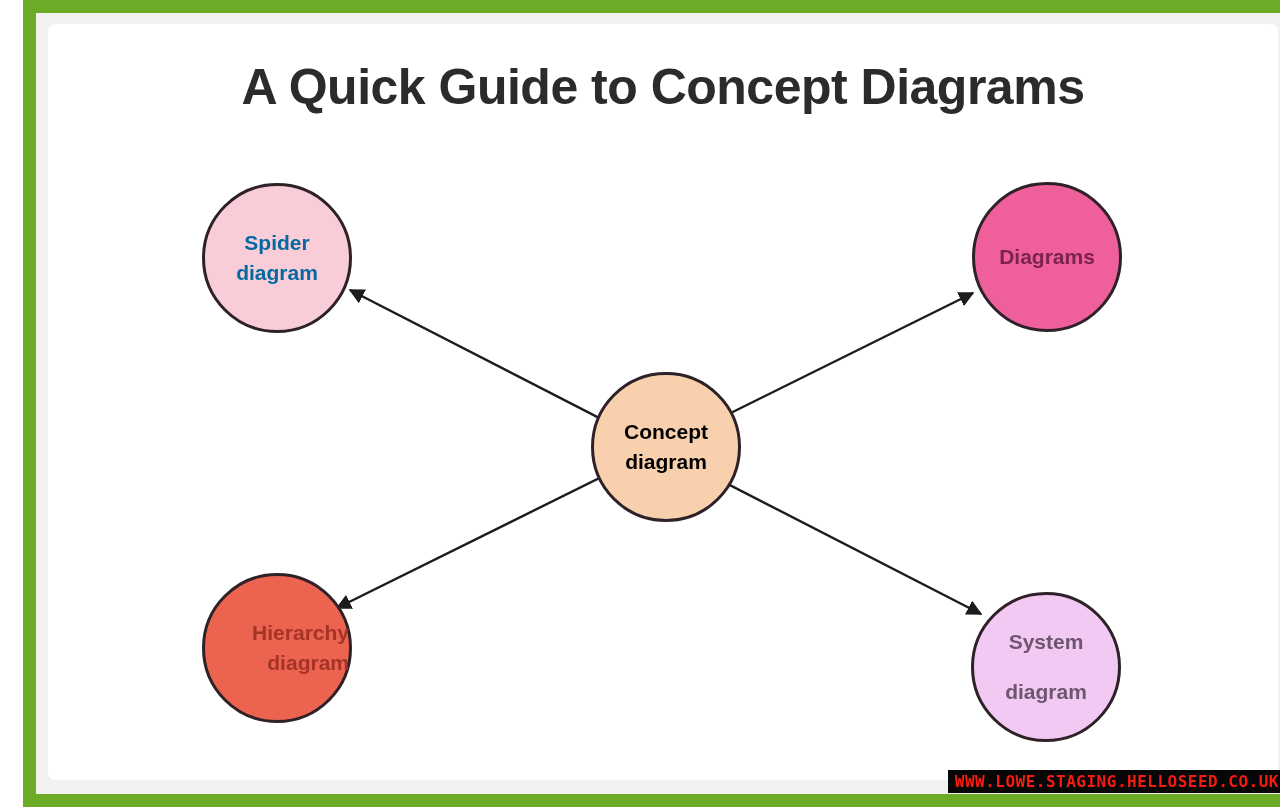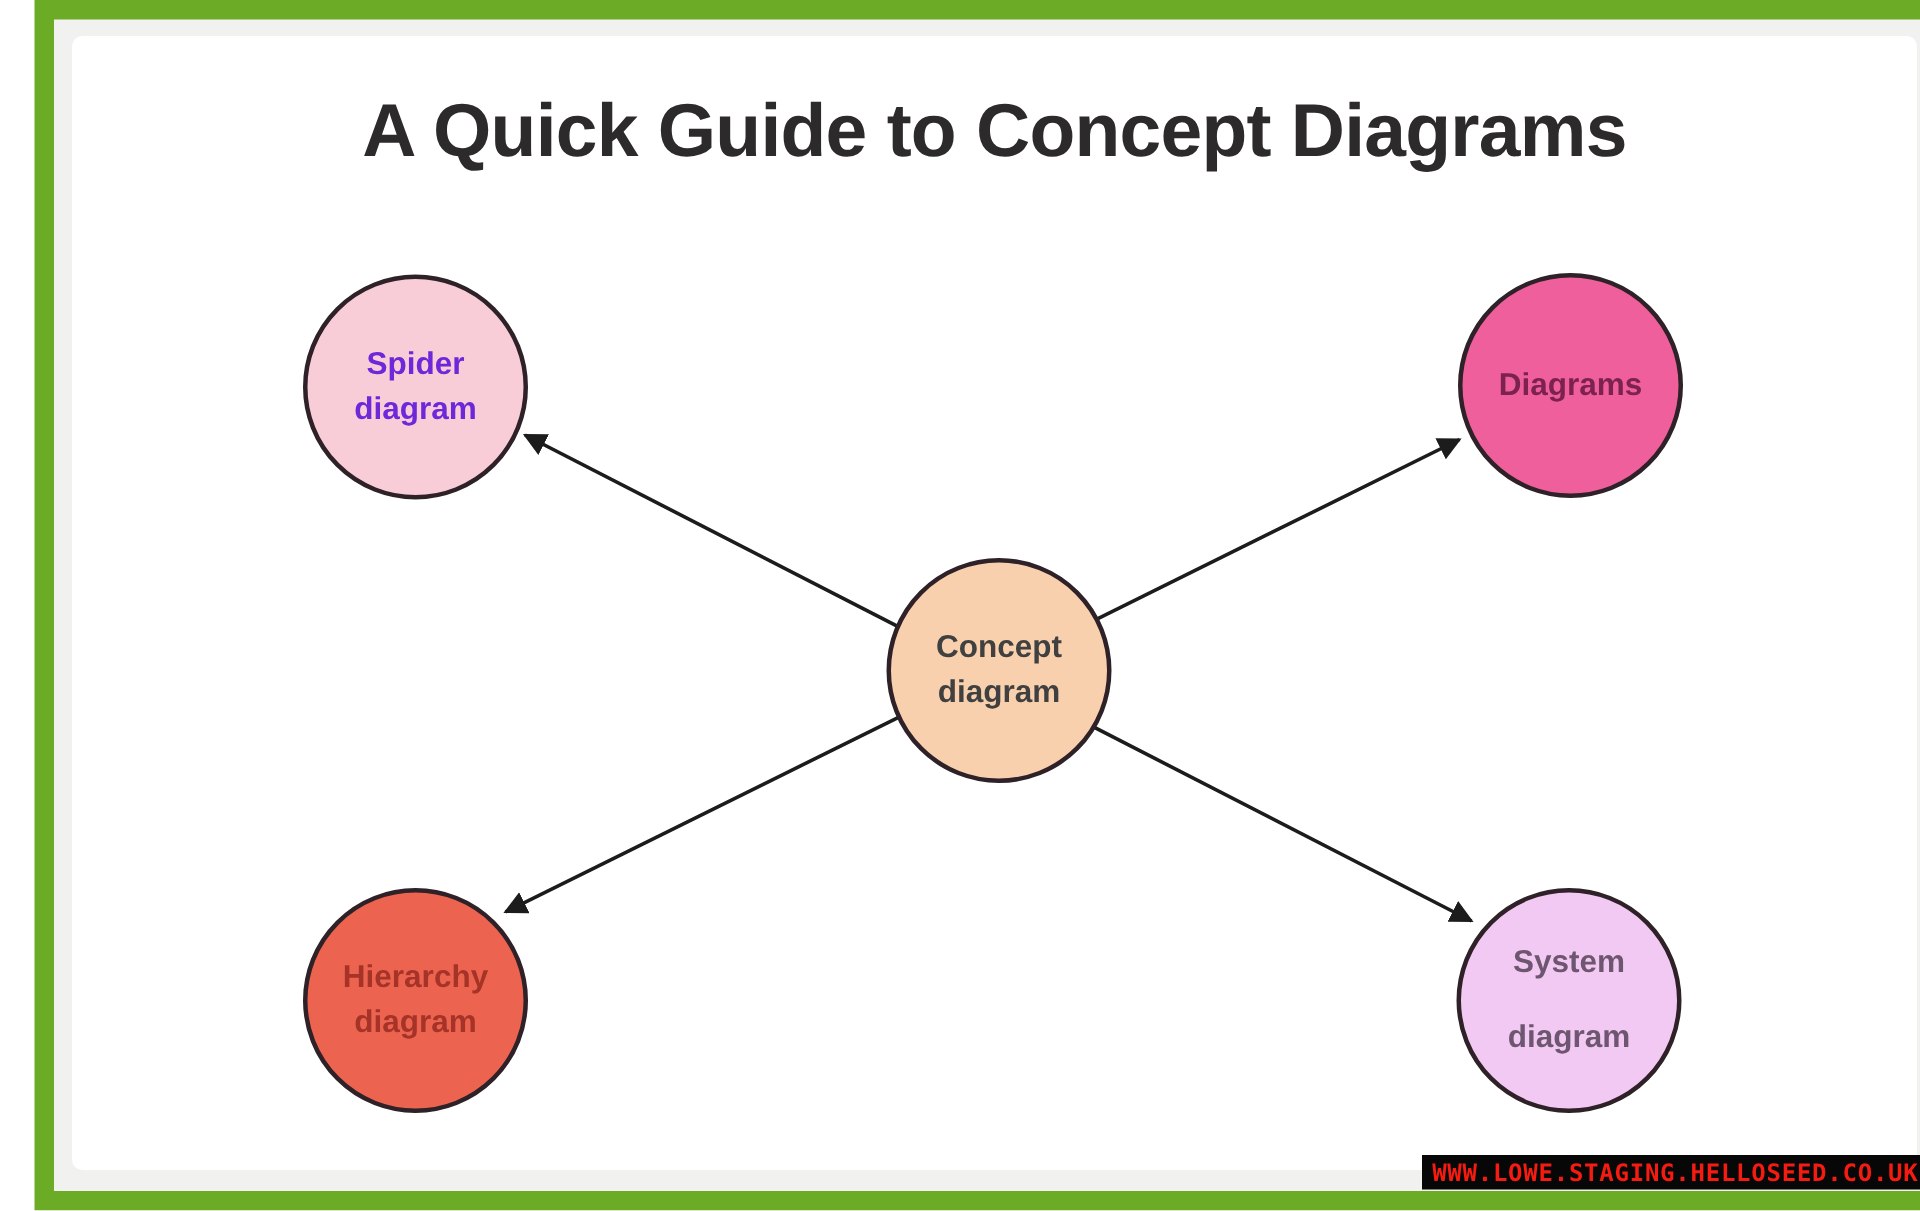--- a/index.html
+++ b/index.html
@@ -35,21 +35,21 @@
   .node{
     position:absolute;width:150px;height:150px;box-sizing:border-box;
     border-radius:50%;border:3px solid #2e2128;
     display:flex;flex-direction:column;justify-content:center;align-items:center;
     text-align:center;font-size:21px;font-weight:600;line-height:30px;
     z-index:2;
   }
   .node-spider{left:179px;top:183px;}
   .node-flowchart{left:949px;top:182px;}
   .node-concept{left:568px;top:372px;}
-  .node-hierarchy{left:179px;top:592px;}
+  .node-hierarchy{left:179px;top:573px;align-items:flex-end;}
   .node-system{left:948px;top:592px;gap:20px;}
   .watermark{
     position:absolute;right:17px;bottom:14px;z-index:3;
     font-family:"DejaVu Sans Mono","Liberation Mono",monospace;
     font-weight:700;font-size:16px;line-height:19px;
     padding:2px 7px;letter-spacing:0.5px;
   }
 </style>
 </head>
 <body>
@@ -63,31 +63,31 @@
   <svg class="connectors" viewBox="0 0 1280 807" xmlns="http://www.w3.org/2000/svg">
     <defs>
       <marker id="ah" viewBox="0 0 10 10" refX="9" refY="5" markerWidth="6.5" markerHeight="6.5" orient="auto-start-reverse" markerUnits="strokeWidth">
         <path class="arrowhead" d="M 0 0 L 10 5 L 0 10 z" fill="#1c1c1c"></path>
       </marker>
     </defs>
     <line class="connector-line" x1="327" y1="290" x2="958" y2="614" marker-start="url(#ah)" marker-end="url(#ah)" stroke="#1c1c1c"></line>
     <line class="connector-line" x1="314" y1="608" x2="950" y2="293" marker-start="url(#ah)" marker-end="url(#ah)" stroke="#1c1c1c"></line>
   </svg>
 
-  <div class="node node-spider" style="background-color: rgb(249, 205, 216); color: #6d28d9; border-color: rgb(46, 33, 40);">
+  <div class="node node-spider" style="background-color: rgb(249, 205, 216); color: #0369a1; border-color: rgb(46, 33, 40);">
     <div class="node-line">Spider</div>
     <div class="node-line">diagram</div>
   </div>
 
   <div class="node node-flowchart" style="background-color: rgb(238, 95, 155); color: rgb(124, 34, 80); border-color: rgb(46, 33, 40);">
     <div class="node-line">Diagrams</div>
     <div class="node-line"></div>
   </div>
 
-  <div class="node node-concept" style="background-color: rgb(248, 208, 174); color: #404040; border-color: rgb(46, 33, 40);">
+  <div class="node node-concept" style="background-color: rgb(248, 208, 174); color: #000000; border-color: rgb(46, 33, 40);">
     <div class="node-line">Concept</div>
     <div class="node-line">diagram</div>
   </div>
 
   <div class="node node-hierarchy" style="background-color: rgb(236, 100, 80); color: rgb(166, 51, 39); border-color: rgb(46, 33, 40);">
     <div class="node-line">Hierarchy</div>
     <div class="node-line">diagram</div>
   </div>
 
   <div class="node node-system" style="background-color: rgb(242, 201, 242); color: rgb(110, 85, 112); border-color: rgb(46, 33, 40);">

